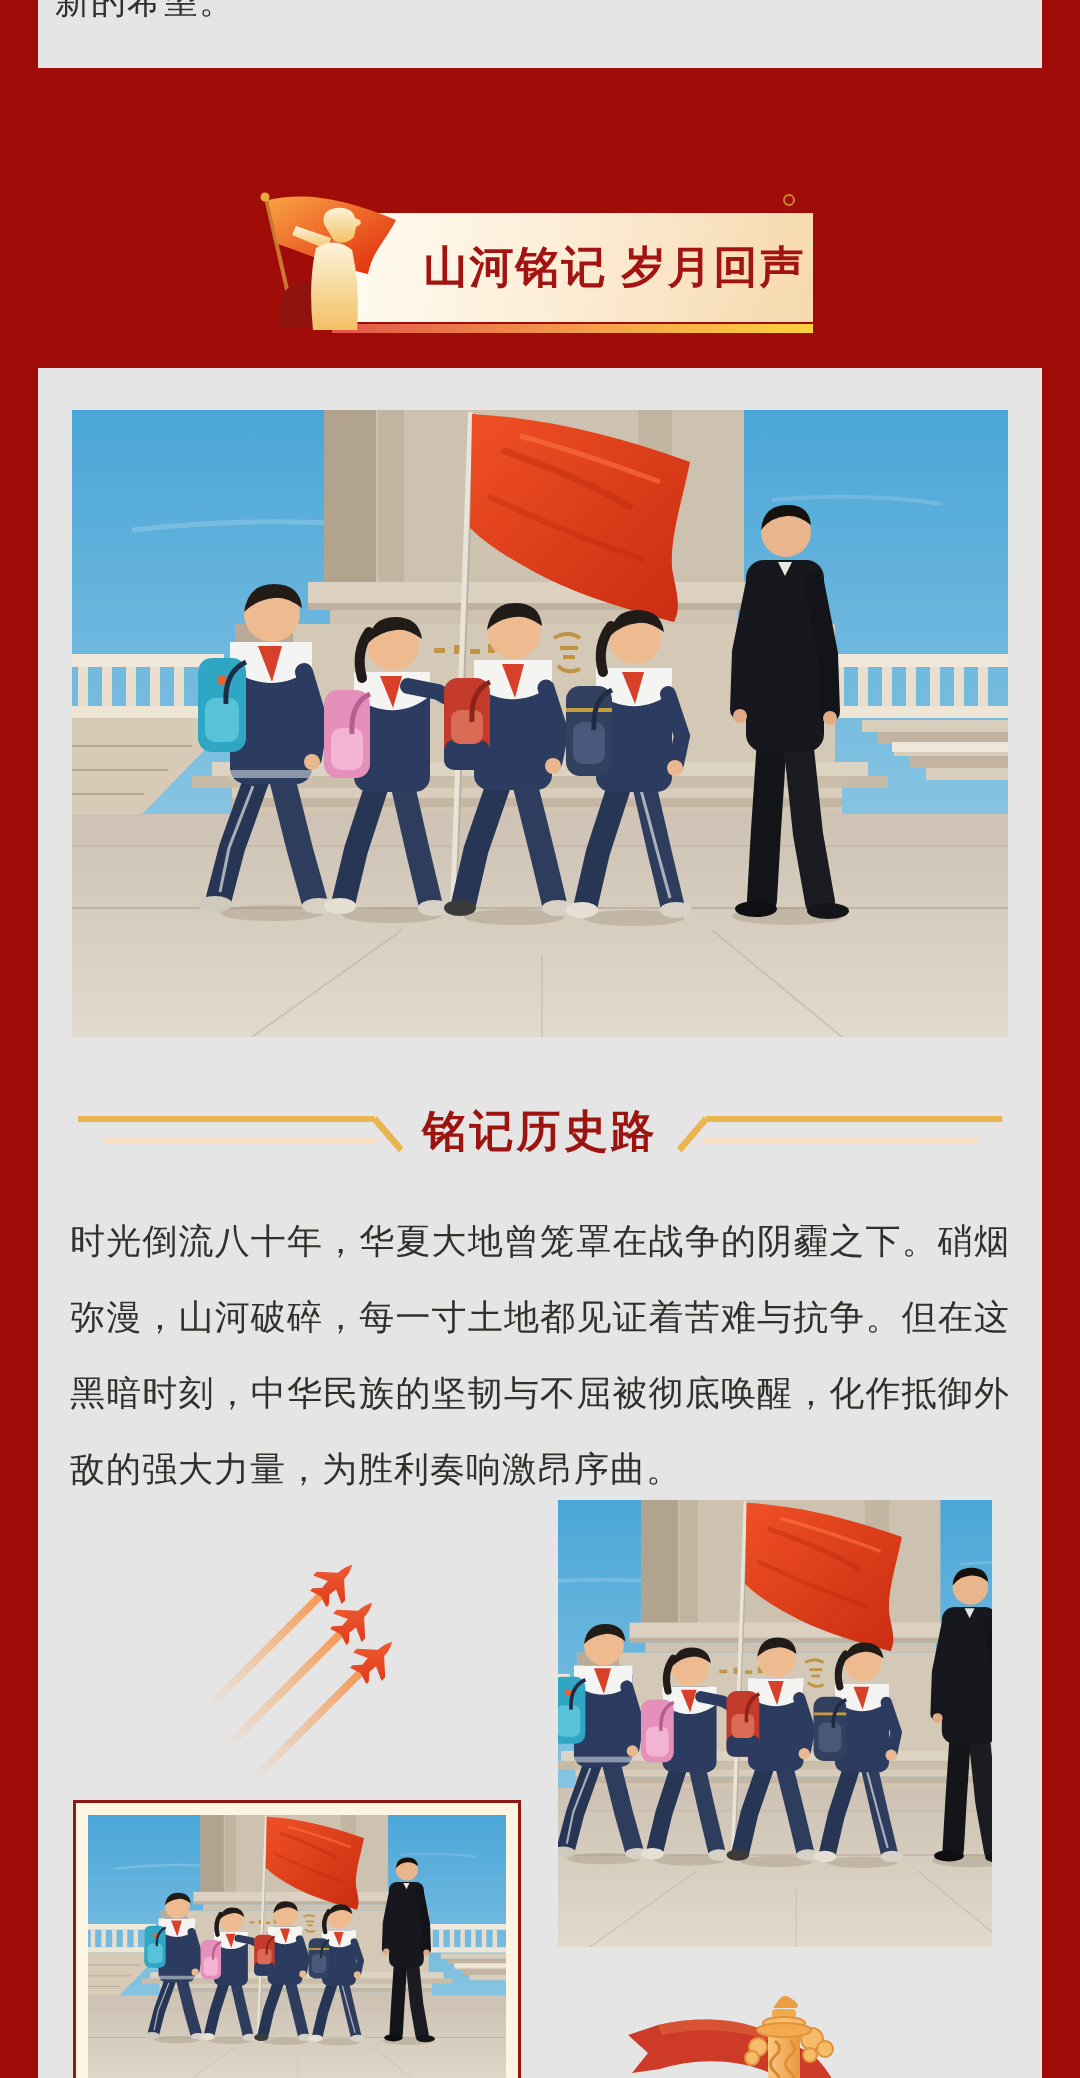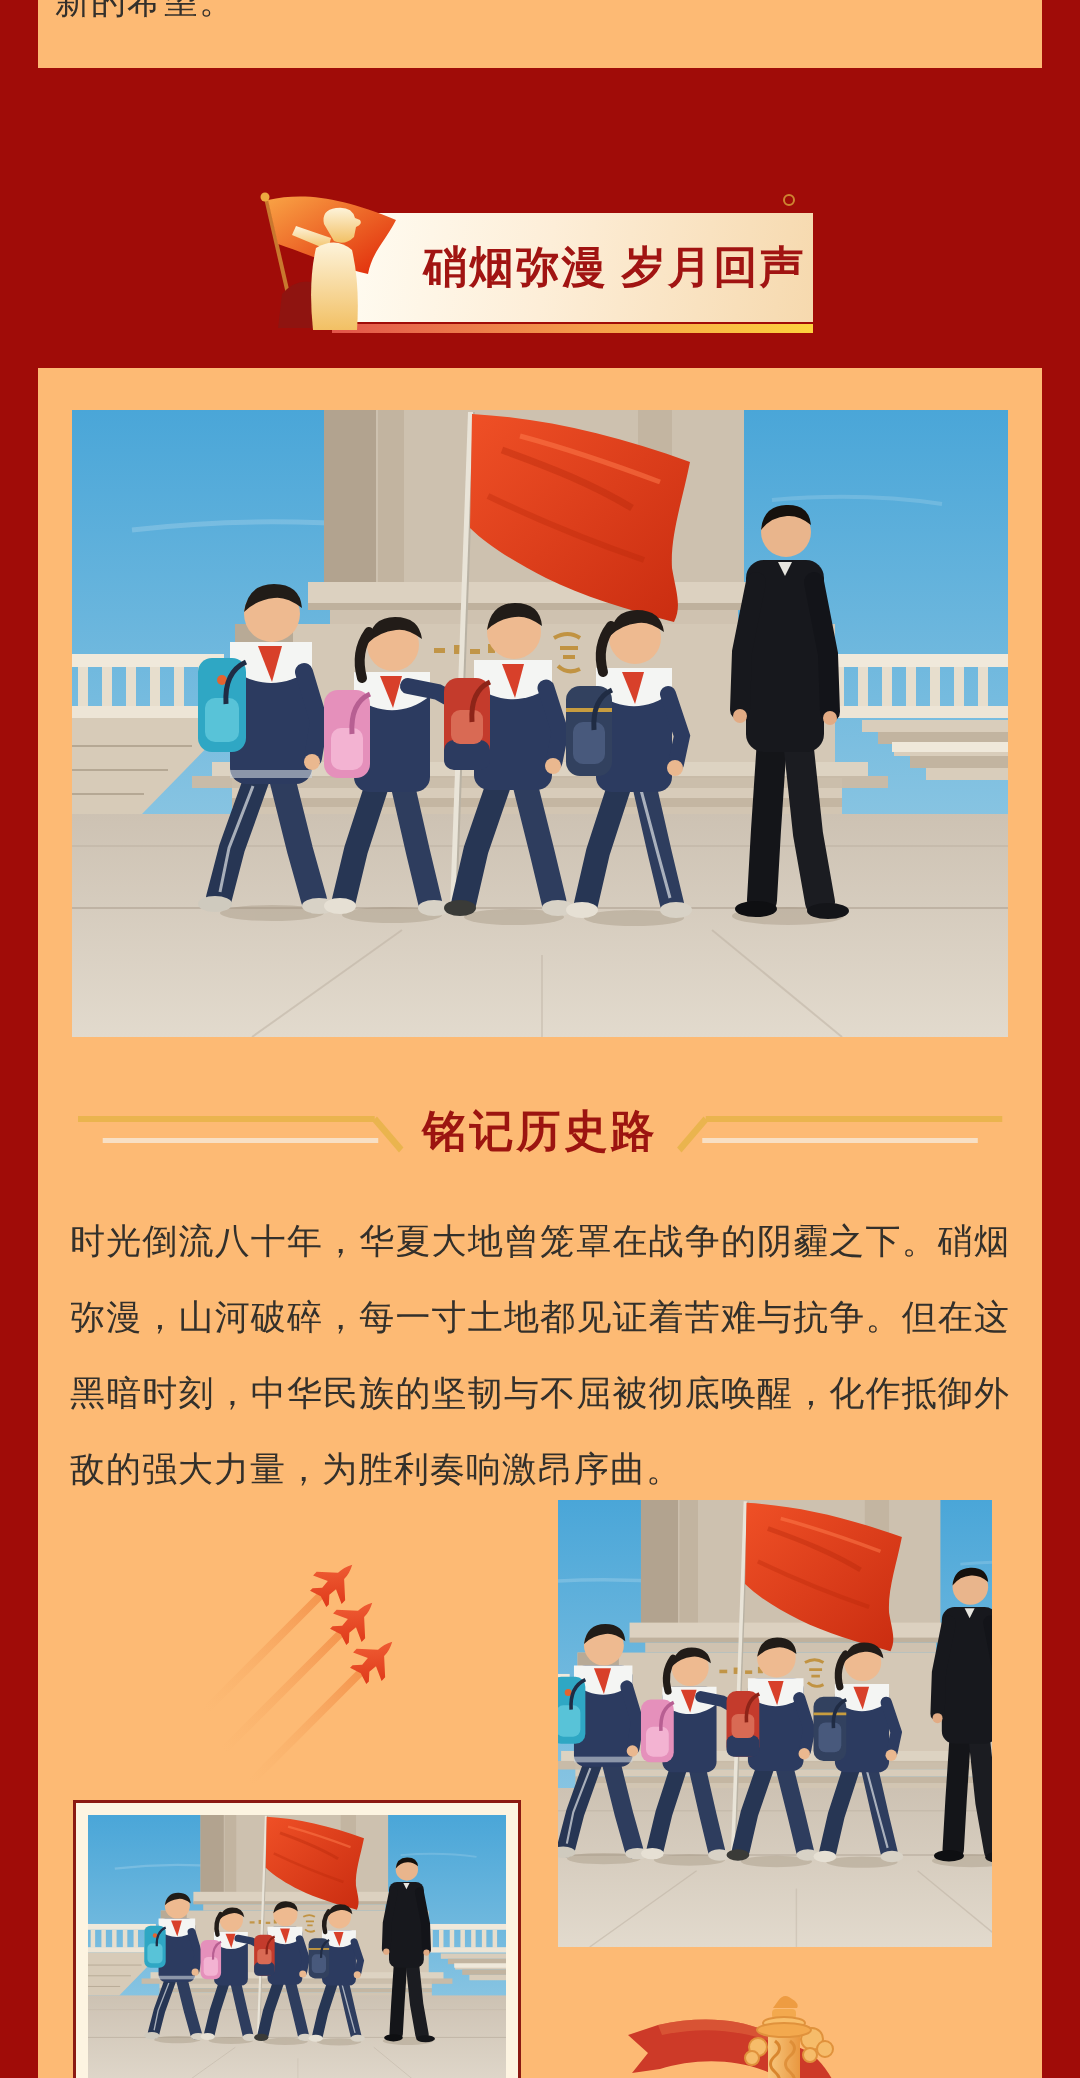--- a/index.html
+++ b/index.html
@@ -1,19 +1,19 @@
 <!DOCTYPE html>
 <html><head>
 <meta charset="utf-8">
 <style>
   html,body{margin:0;padding:0;}
   body{width:1080px;height:2078px;position:relative;overflow:hidden;
        background:#a00c08;font-family:"Liberation Sans","DejaVu Sans",sans-serif;}
   .abs{position:absolute;}
-  .panel{background:#fdba74;}
+  .panel{background:#e5e5e5;}
   
   .top-panel{left:38px;top:0;width:1004px;height:68px;overflow:hidden;}
   .top-text{position:absolute;left:17px;top:-22px;font-size:35px;letter-spacing:1px;color:#33302b;white-space:nowrap;}
   
   .banner-box{left:330px;top:213px;width:483px;height:109px;
     background:linear-gradient(100deg,#fffdf4 0%,#fdeed8 45%,#f6d9ae 100%);
     display:flex;align-items:center;justify-content:center;padding-left:86px;box-sizing:border-box;}
   .banner-title{font-size:44px;font-weight:700;letter-spacing:2px;color:#a11412;white-space:nowrap;}
   .banner-bar{left:332px;top:324px;width:481px;height:9px;
     background:linear-gradient(to right,#e2544a,#f5a04b 55%,#fdd23e);}
@@ -263,21 +263,21 @@
       </g>
     </g>
   </defs>
 </svg>
 
 <div class="abs panel top-panel">
   <span class="top-text">新的希望。</span>
 </div>
 
 <div class="abs banner-box">
-  <span class="banner-title">硝烟弥漫 岁月回声</span>
+  <span class="banner-title">山河铭记 岁月回声</span>
 </div>
 <div class="abs banner-bar"></div>
 <div class="abs sparkle"></div>
 <svg class="abs flag-art" viewBox="0 0 162 140">
   <line x1="20" y1="8" x2="48" y2="130" stroke="#c9782e" stroke-width="4"></line>
   <circle cx="19" cy="7" r="4.5" fill="#edaa40"></circle>
   <path d="M22,10 C60,2 96,8 150,30 C140,50 126,62 122,84 C88,76 56,62 32,54 Z" fill="url(#bflag)"></path>
   <path d="M36,104 q16,-18 36,-10 l8,44 l-48,0 Z" fill="#8f1410"></path>
   <g fill="url(#soldierg)">
     <path d="M78,34 q-3,-14 12,-16 q16,-2 19,10 l5,2 q3,4 -4,7 l-2,10 q-9,9 -20,4 Z"></path>

